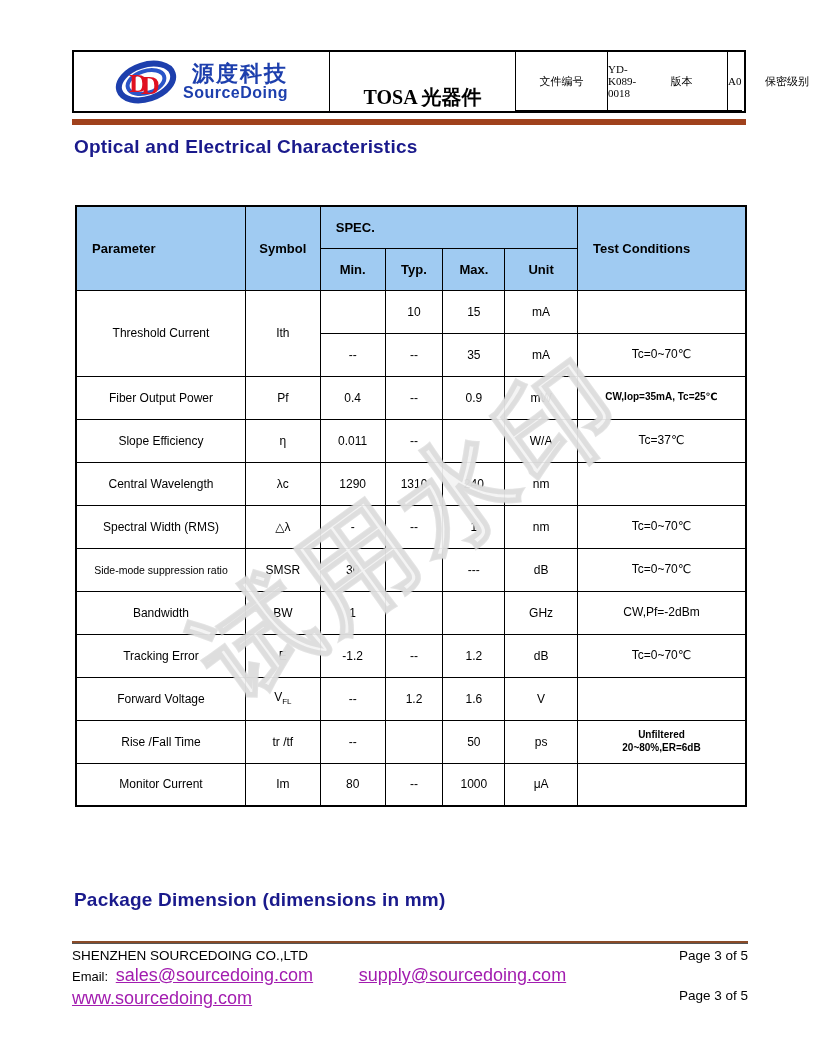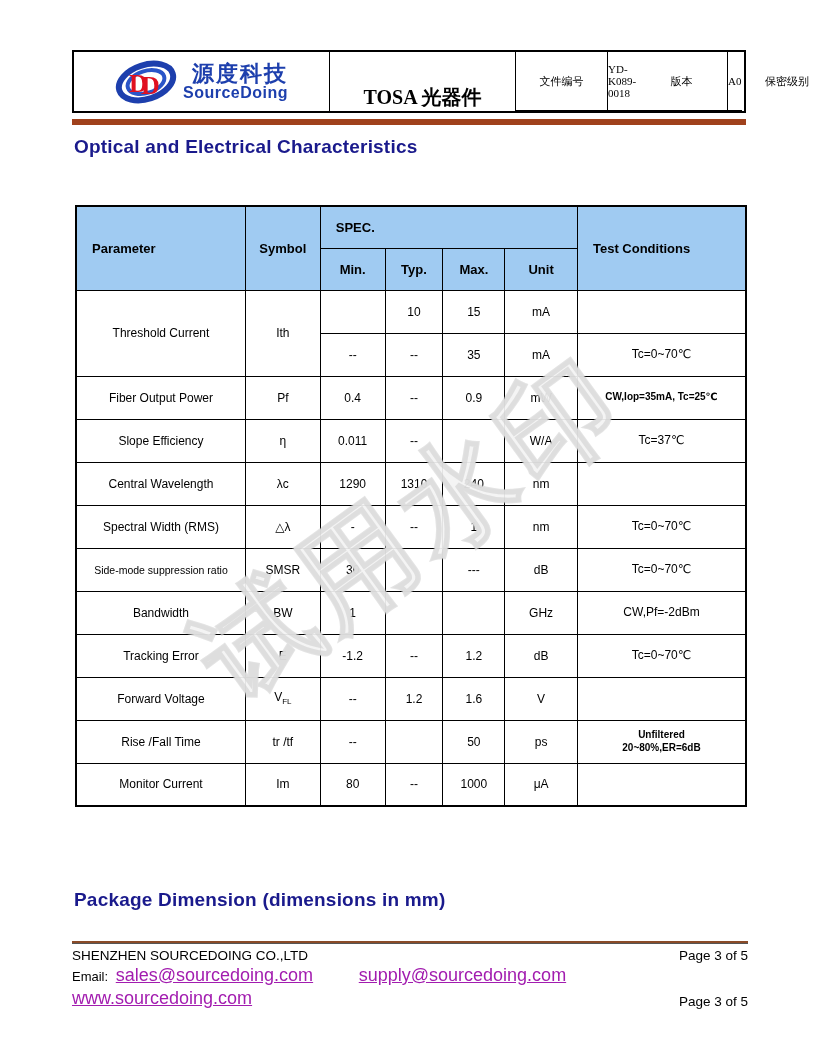--- a/index.html
+++ b/index.html
@@ -57,21 +57,21 @@
     color:rgba(243,243,243,0.93);
     -webkit-text-stroke:2px rgba(204,204,204,0.55);
     transform:rotate(-36deg);
     z-index:5; pointer-events:none; user-select:none;
     font-family:"DejaVu Sans",sans-serif;
   }
 
   
   .footer { position:absolute; top:941px; left:72px; width:676px; }
   .footer-rule { height:3px; background:#8a4b28; border-bottom:1px solid #555; margin-bottom:4px; }
-  .f-row { display:flex; justify-content:space-between; align-items:flex-end; margin-bottom:2px; }
+  .f-row { display:flex; justify-content:space-between; align-items:flex-start; margin-bottom:2px; }
   .f-company { font-size:13.5px; }
   .f-page { font-size:13.5px;margin-left:10px; }
   .f-email-row { font-size:13px; margin-bottom:2px; }
   .f-link { color:#a21caf; text-decoration:underline; font-size:18px; cursor:pointer; }
   .f-link.gap { margin-left:42px; }
   .f-email-label { font-size:13px; margin-right:4px; }
 
   
   .logo-mark { flex:0 0 auto; }
 </style>

